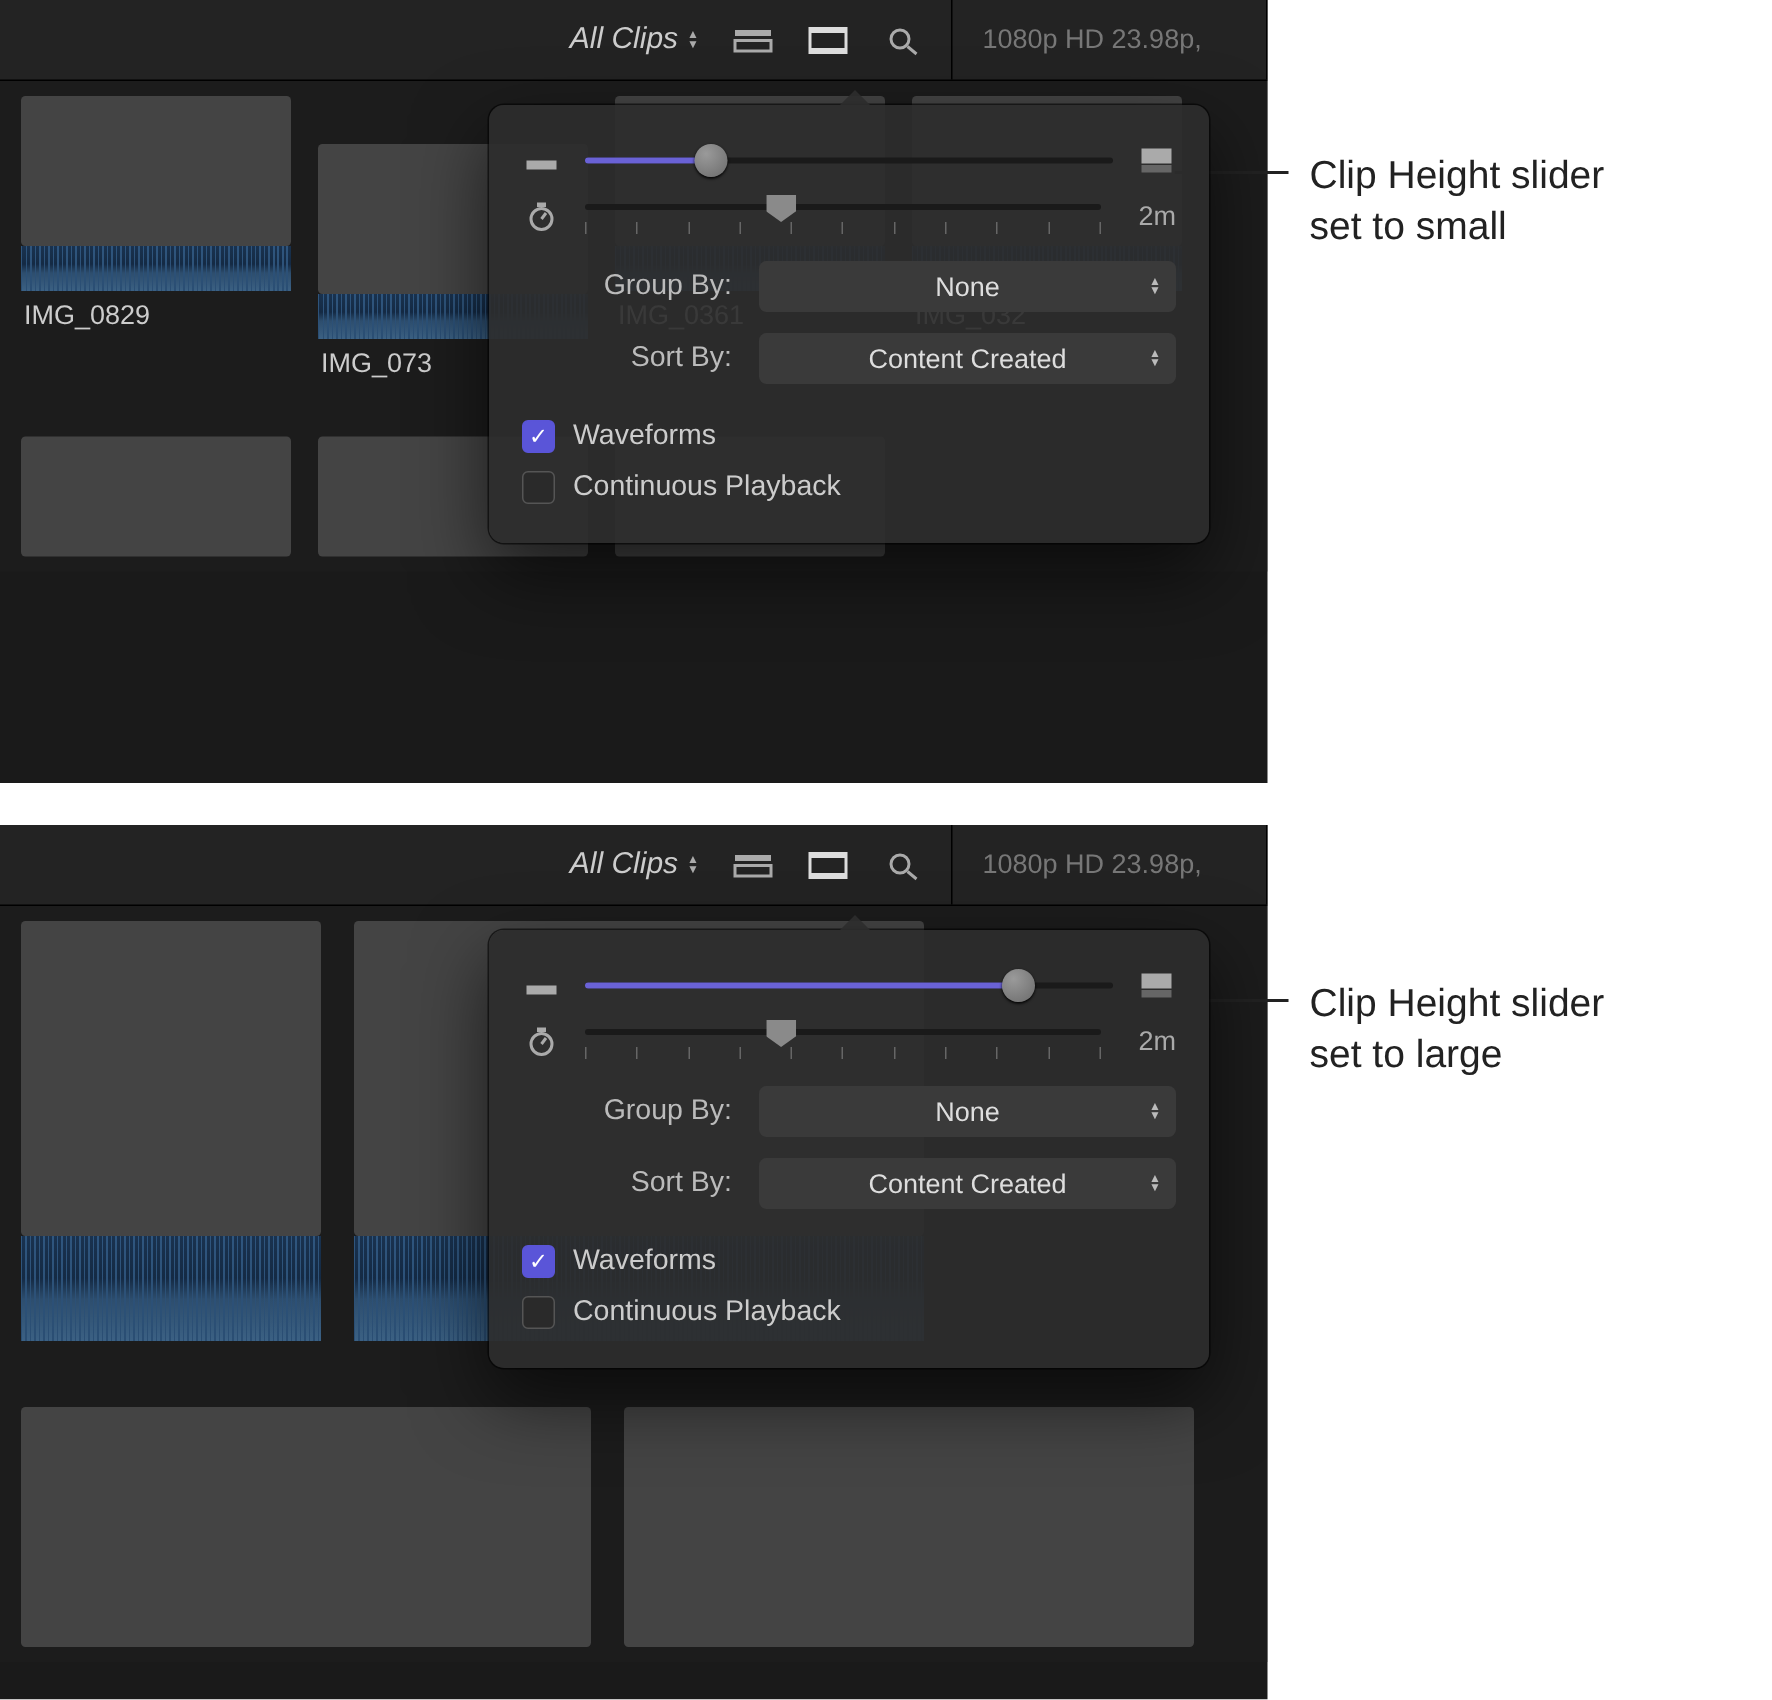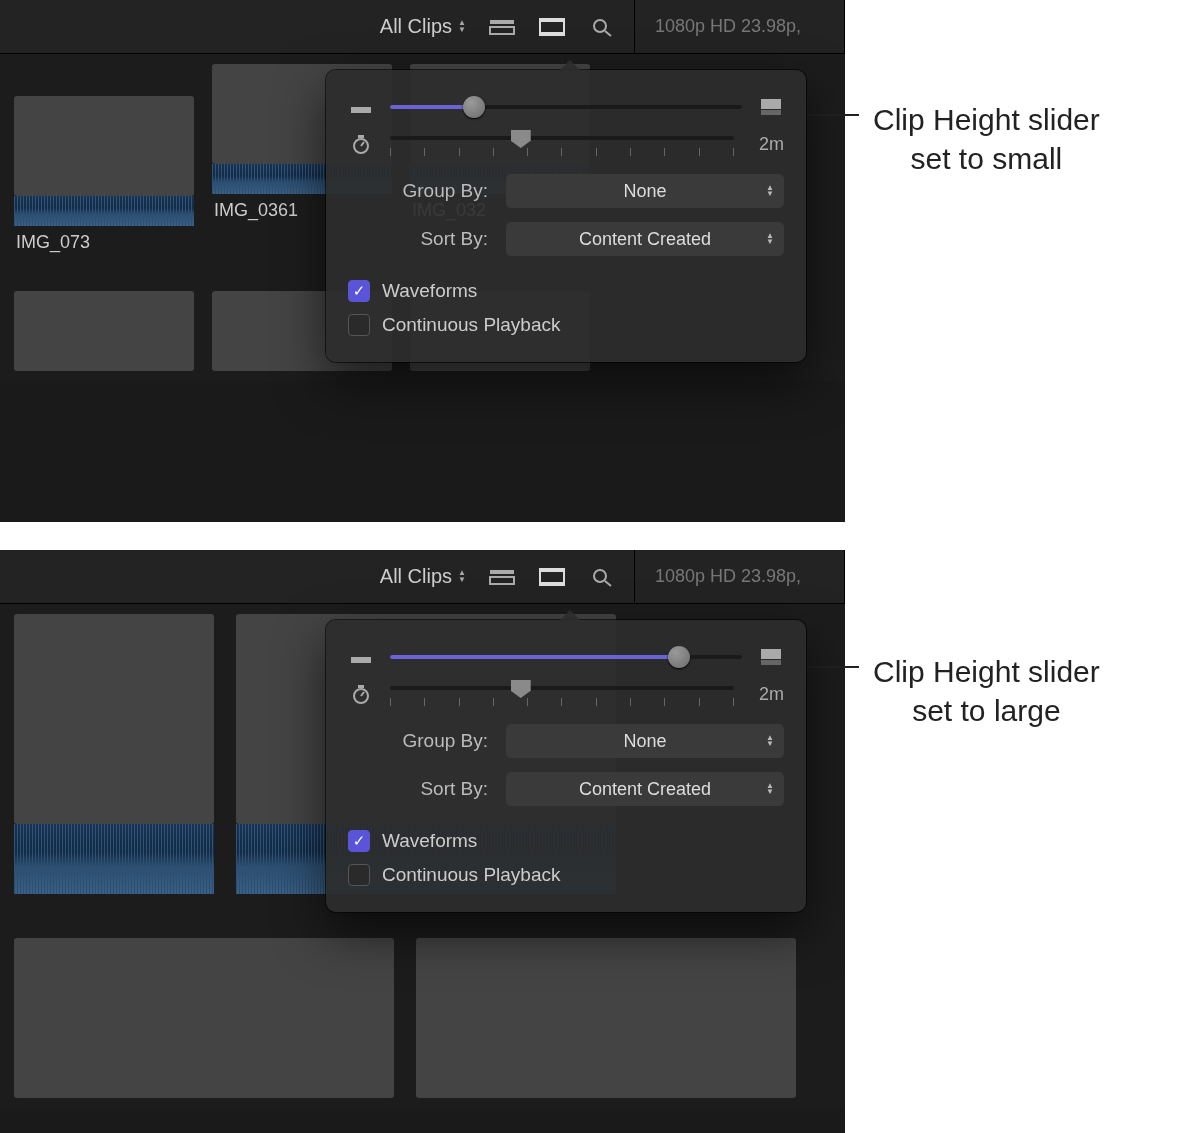--- a/index.html
+++ b/index.html
@@ -46,20 +46,21 @@
     white-space: nowrap;
     color: #777;
     font-size: 18px;
   }
   .filter-popup {
     color: #ccc;
     font-size: 20px;
     display: flex;
     align-items: center;
     gap: 6px;
+    font-style: italic;
   }
   .tbicon { width: 28px; height: 22px; color: #aaa; }
   .tbicon.active { color: #ddd; }
   .chev-updown {
     display: inline-flex; flex-direction: column; gap: 1px;
     color: #aaa; font-size: 8px; line-height: 6px;
   }
   .grid {
     padding: 10px 14px;
     display: flex;
@@ -156,23 +157,22 @@
   }
   .select .sarrow{position:absolute;right:10px;display:flex;flex-direction:column;font-size:8px;line-height:6px;color:#bbb}
   .checks { margin-top:18px;}
   .checkrow{display:flex;align-items:center;gap:12px;padding:6px 0;font-size:19px;color:#ccc}
   .cbox{width:22px;height:22px;border-radius:4px;border:1px solid #555;background:#2a2a2a;display:flex;align-items:center;justify-content:center}
   .cbox.checked{background:#5a55d8;border-color:#5a55d8;color:#fff;font-size:15px}
 
   .callout{
     position:absolute;
     display:flex; align-items:flex-start;
-    font-size:30px; color:#222;
+    font-size:26px; color:#222;
     line-height:1.3;
-    text-align:center;
   }
   .callout .line{
     height:2px; background:#222;
   }
   .callout .text{white-space:nowrap;padding-left:14px}
 
   
   svg { display:block; }
 </style>
 </head>
@@ -205,20 +205,25 @@
         <svg class="tbicon" viewBox="0 0 28 22">
             <circle cx="12" cy="10" r="6" fill="none" stroke="currentColor" stroke-width="2"></circle>
             <line x1="17" y1="15" x2="23" y2="20" stroke="currentColor" stroke-width="2"></line>
           </svg>
       </span>
     </div>
     <div class="toolbar-group-right">1080p HD 23.98p,</div>
   </div>
 
   <div class="grid" id="grid-small">
+      <div class="clip" style="width: 180px;">
+        <div class="thumb g-portrait" style="height:100px"></div>
+        <div class="wave"></div>
+        <div class="label">IMG_0829</div>
+      </div>
       <div class="clip" style="width: 180px; margin-top: 32px;">
         <div class="thumb g-mountain" style="height:100px"></div>
         <div class="wave"></div>
         <div class="label">IMG_073</div>
       </div>
       <div class="clip" style="width: 180px;">
         <div class="thumb g-peach" style="height:100px"></div>
         <div class="wave"></div>
         <div class="label">IMG_0361</div>
       </div>

